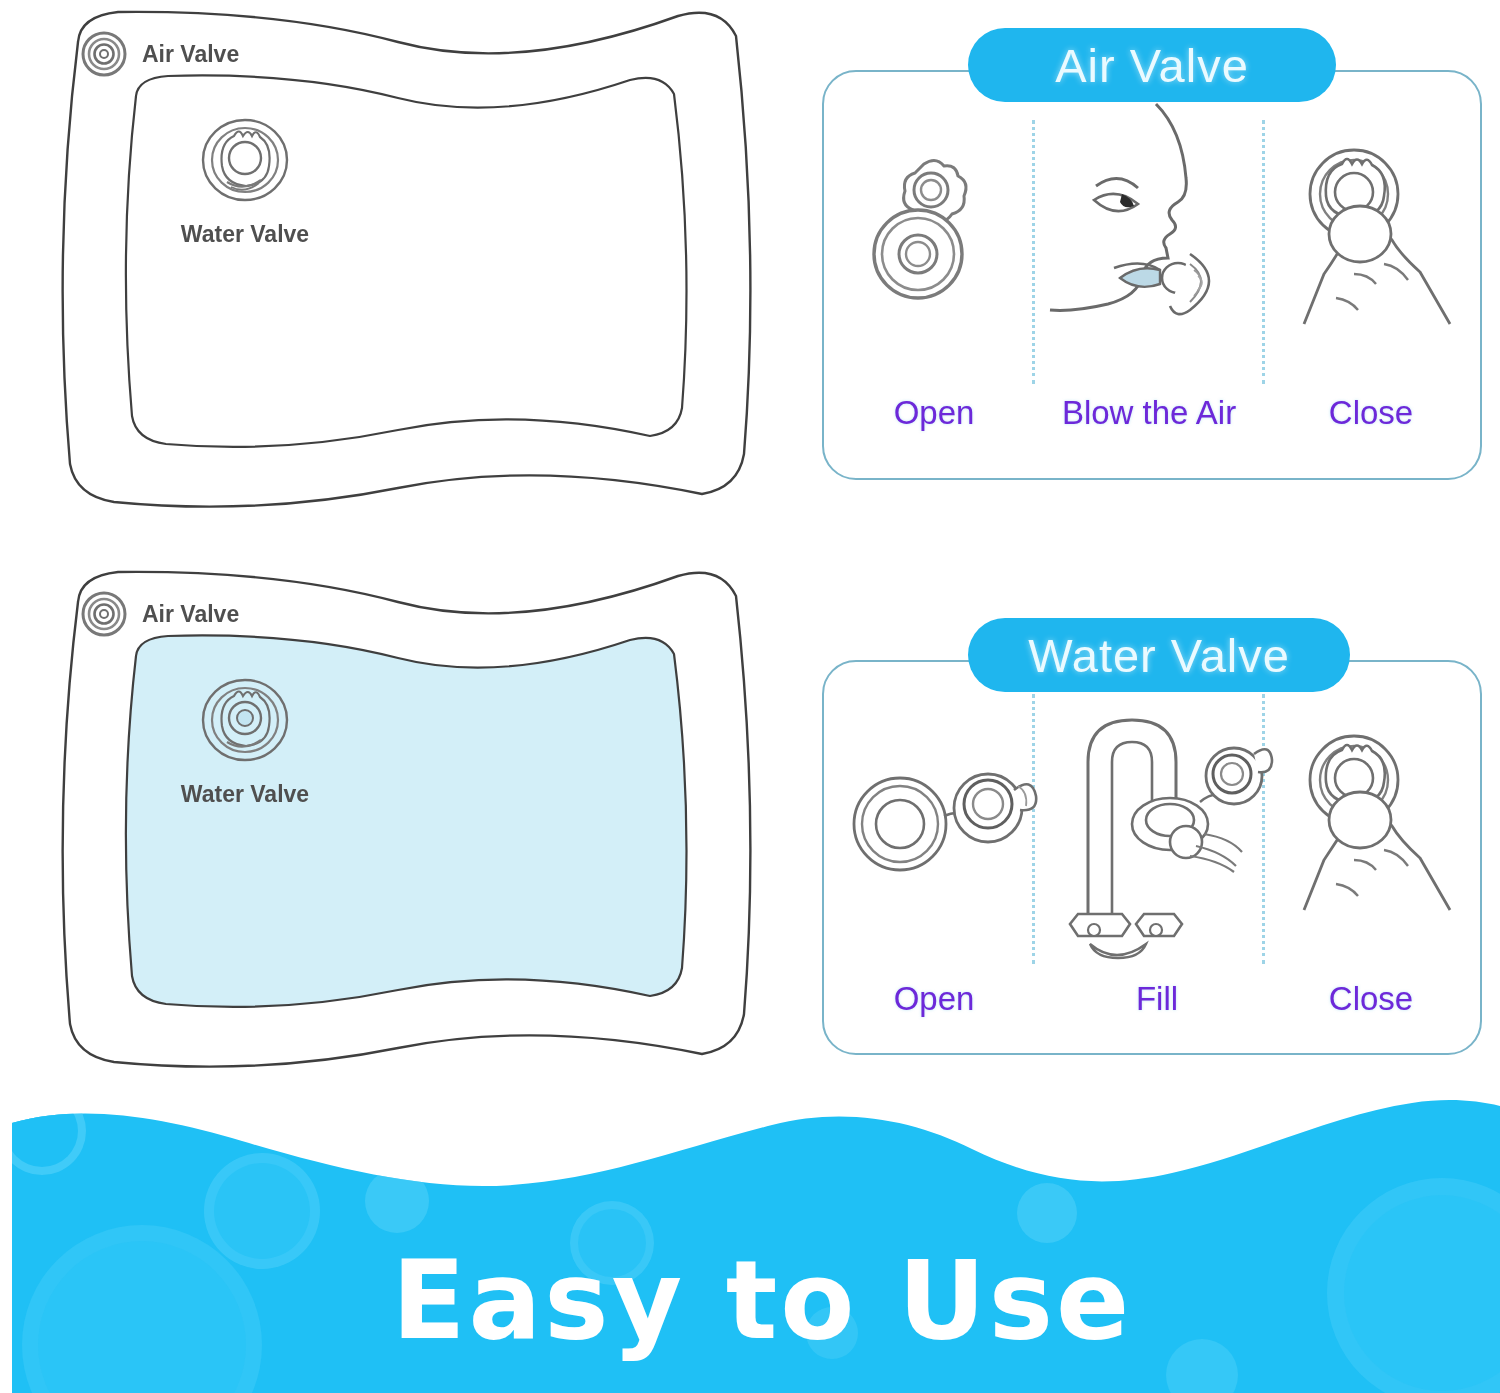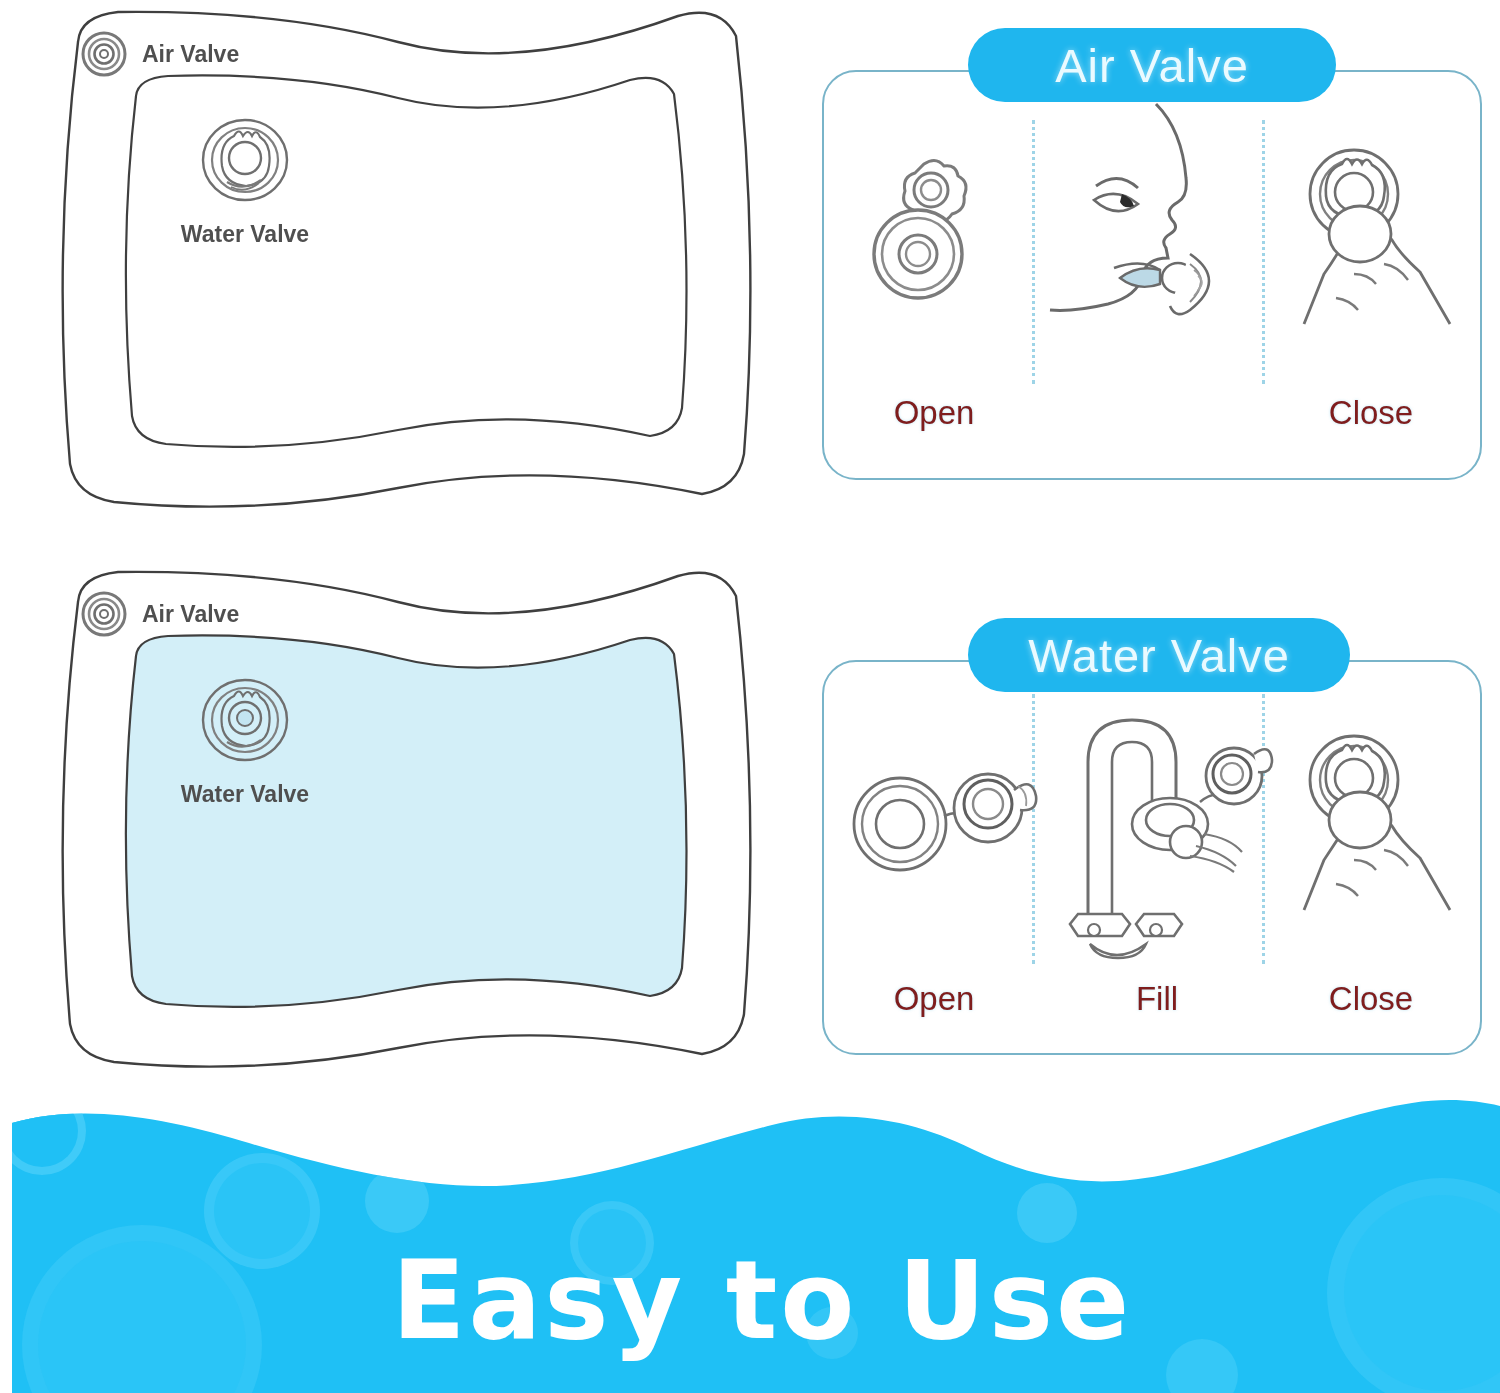--- a/index.html
+++ b/index.html
@@ -34,21 +34,21 @@
     z-index:5;
   }
   .panel-inner{position:absolute;left:0;top:0;width:100%;height:100%;}
   .divider{
     position:absolute;
     width:0;
     border-left:3px dotted #9ed4e7;
   }
   .step-label{
     position:absolute;
-    color:#7f1d1d;
+    color:#6d28d9;
     font-size:33px;
     text-align:center;
     white-space:nowrap;
     text-shadow:0 0 3px rgba(120,205,235,.5);
   }
   .art{position:absolute;}
   .art svg{display:block;overflow:visible;}
 
   
   .banner{position:absolute;left:12px;bottom:0;width:1500px;height:300px;}
@@ -224,20 +224,21 @@
                    q -12 22 -26 42
                    l -20 50" fill="none" stroke="#6f6f6f" stroke-width="2.8"></path>
           <ellipse cx="68" cy="98" rx="31" ry="28" fill="#ffffff" stroke="#6f6f6f" stroke-width="2.8"></ellipse>
           <path d="M 92 128 q 14 2 24 16" fill="none" stroke="#7a7a7a" stroke-width="2.4"></path>
           <path d="M 62 138 q 14 0 22 10" fill="none" stroke="#7a7a7a" stroke-width="2.4"></path>
           <path d="M 44 162 q 14 2 22 12" fill="none" stroke="#7a7a7a" stroke-width="2.4"></path>
         </svg>
       </div>
 
       <div class="step-label" style="left:30px;top:322px;width:160px;">Open</div>
+      <div class="step-label" style="left:212px;top:322px;width:226px;">Blow the Air</div>
       <div class="step-label" style="left:462px;top:322px;width:170px;">Close</div>
     </div>
   </div>
 
   <div class="panel-badge" style="left:968px;top:28px;width:368px;height:74px;font-size:47px;">Air Valve</div>
 
   <div class="panel" style="left:822px;top:660px;width:660px;height:395px;">
 
     <div class="panel-inner">
 

